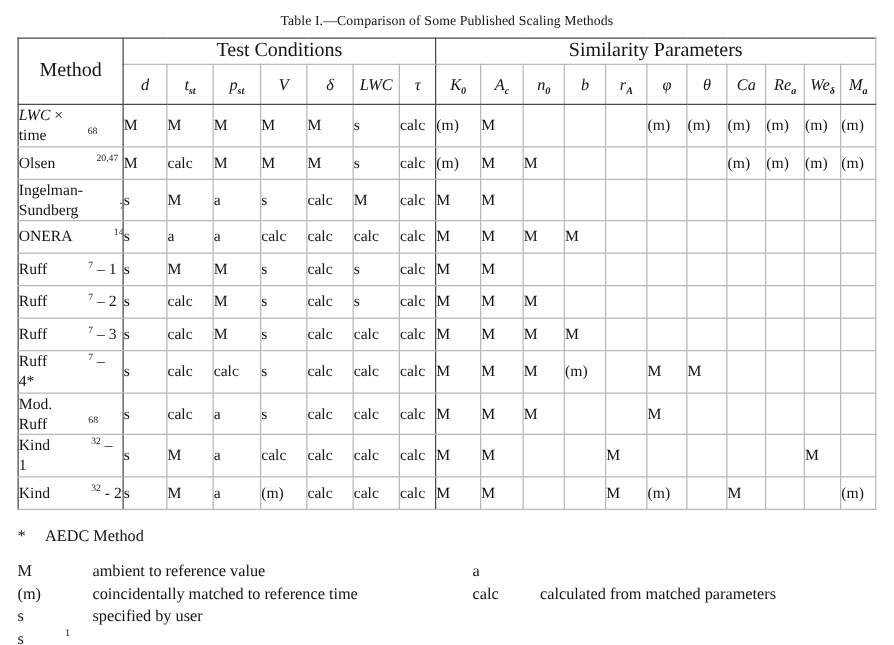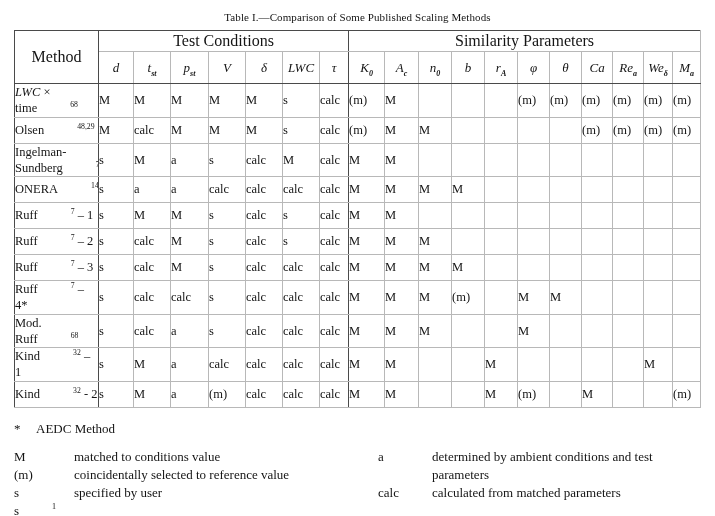--- a/index.html
+++ b/index.html
@@ -138,21 +138,21 @@
           <td></td>
           <td></td>
           <td>(m)</td>
           <td>(m)</td>
           <td>(m)</td>
           <td>(m)</td>
           <td>(m)</td>
           <td>(m)</td>
         </tr>
         <tr>
-          <td class="bl-dark br-dark">Olsen<sup>48,29</sup></td>
+          <td class="bl-dark br-dark">Olsen<sup>20,47</sup></td>
           <td>M</td>
           <td>calc</td>
           <td>M</td>
           <td>M</td>
           <td>M</td>
           <td>s</td>
           <td class="br-dark">calc</td>
           <td>(m)</td>
           <td>M</td>
           <td>M</td>
@@ -359,38 +359,37 @@
 
   <div class="foot">
     <div class="aedc">
       <span class="sym">*</span>
       <span>AEDC Method</span>
     </div>
     <div class="legend">
       <div class="leg-col left" id="legend-left">
           <div class="leg-row">
             <span class="leg-sym">M</span>
-            <span class="leg-desc">matched to conditions value</span>
+            <span class="leg-desc">ambient to reference value</span>
           </div>
           <div class="leg-row">
             <span class="leg-sym">(m)</span>
-            <span class="leg-desc">coincidentally selected to reference value</span>
+            <span class="leg-desc">coincidentally matched to reference time</span>
           </div>
           <div class="leg-row">
             <span class="leg-sym">s</span>
             <span class="leg-desc">specified by user</span>
           </div>
           <div class="leg-row">
             <span class="leg-sym">s<sup>1</sup></span>
           </div>
         </div>
       <div class="leg-col right" id="legend-right">
           <div class="leg-row">
             <span class="leg-sym">a</span>
-            <span class="leg-desc">determined by ambient conditions and test parameters</span>
           </div>
           <div class="leg-row">
             <span class="leg-sym">calc</span>
             <span class="leg-desc">calculated from matched parameters</span>
           </div>
         </div>
     </div>
   </div>
 
 </div>

